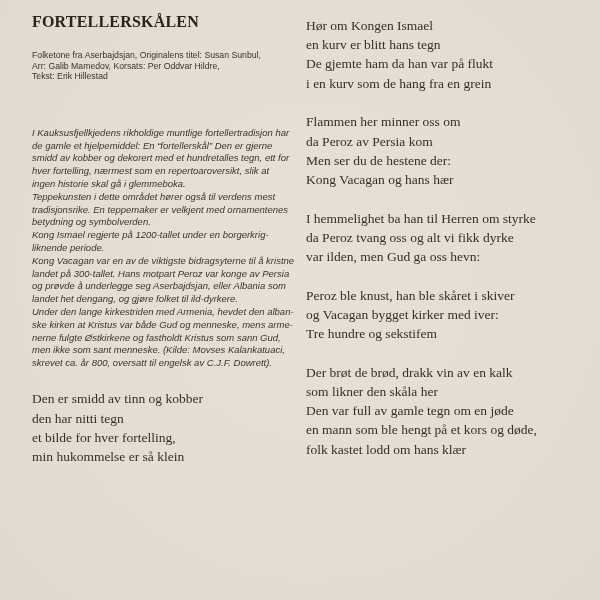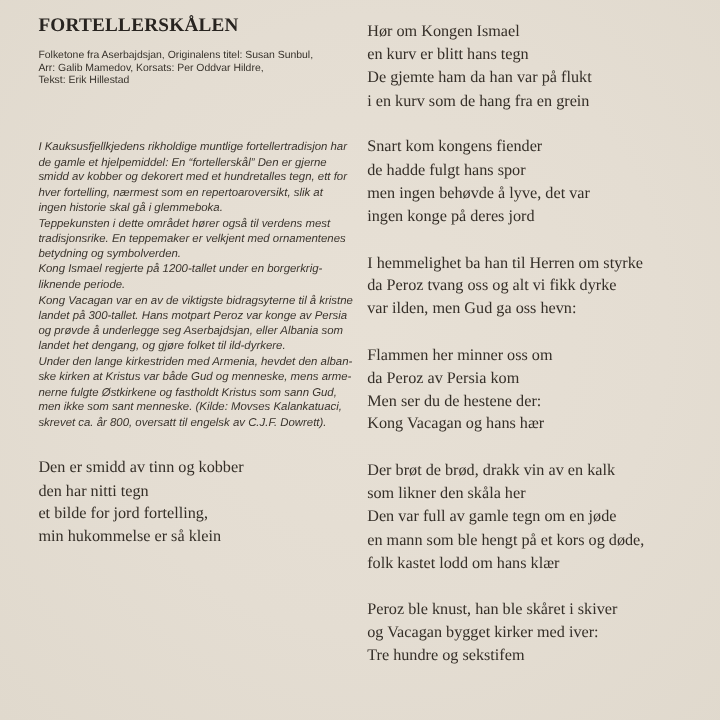--- a/index.html
+++ b/index.html
@@ -31,21 +31,21 @@
   .title {
     margin: 0;
     font-family: "Liberation Serif", serif;
     font-size: 16px;
     font-weight: 700;
     letter-spacing: 0.2px;
     color: #282420;
     line-height: 18px;
   }
   .credits {
-    margin-top: 9px;
+    margin-top: 19px;
     font-family: "Liberation Sans", sans-serif;
     font-size: 8.7px;
     line-height: 10.6px;
     color: #37322b;
     white-space: pre-line;
   }
   .intro {
     margin-top: 45px;
     font-family: "Liberation Sans", sans-serif;
     font-style: italic;
@@ -93,48 +93,44 @@
 landet het dengang, og gjøre folket til ild-dyrkere.
 Under den lange kirkestriden med Armenia, hevdet den alban-
 ske kirken at Kristus var både Gud og menneske, mens arme-
 nerne fulgte Østkirkene og fastholdt Kristus som sann Gud,
 men ikke som sant menneske. (Kilde: Movses Kalankatuaci,
 skrevet ca. år 800, oversatt til engelsk av C.J.F. Dowrett).</div>
 
 
     <div class="stanza stanza-2">Den er smidd av tinn og kobber
 den har nitti tegn
-et bilde for jord fortelling,
+et bilde for hver fortelling,
 min hukommelse er så klein</div>
   </div>
 
   <div class="col col-right">
     <div class="stanza">Hør om Kongen Ismael
 en kurv er blitt hans tegn
 De gjemte ham da han var på flukt
 i en kurv som de hang fra en grein</div>
 
-    <div class="stanza">Snart kom kongens fiender
-de hadde fulgt hans spor
-men ingen behøvde å lyve, det var
-ingen konge på deres jord</div>
-
-    <div class="stanza">I hemmelighet ba han til Herren om styrke
-da Peroz tvang oss og alt vi fikk dyrke
-var ilden, men Gud ga oss hevn:</div>
 
     <div class="stanza">Flammen her minner oss om
 da Peroz av Persia kom
 Men ser du de hestene der:
 Kong Vacagan og hans hær</div>
 
+    <div class="stanza">I hemmelighet ba han til Herren om styrke
+da Peroz tvang oss og alt vi fikk dyrke
+var ilden, men Gud ga oss hevn:</div>
+
+    <div class="stanza">Peroz ble knust, han ble skåret i skiver
+og Vacagan bygget kirker med iver:
+Tre hundre og sekstifem</div>
+
     <div class="stanza">Der brøt de brød, drakk vin av en kalk
 som likner den skåla her
 Den var full av gamle tegn om en jøde
 en mann som ble hengt på et kors og døde,
 folk kastet lodd om hans klær</div>
-
-    <div class="stanza">Peroz ble knust, han ble skåret i skiver
-og Vacagan bygget kirker med iver:
-Tre hundre og sekstifem</div>
   </div>
 
 </div>
 
 </body></html>

